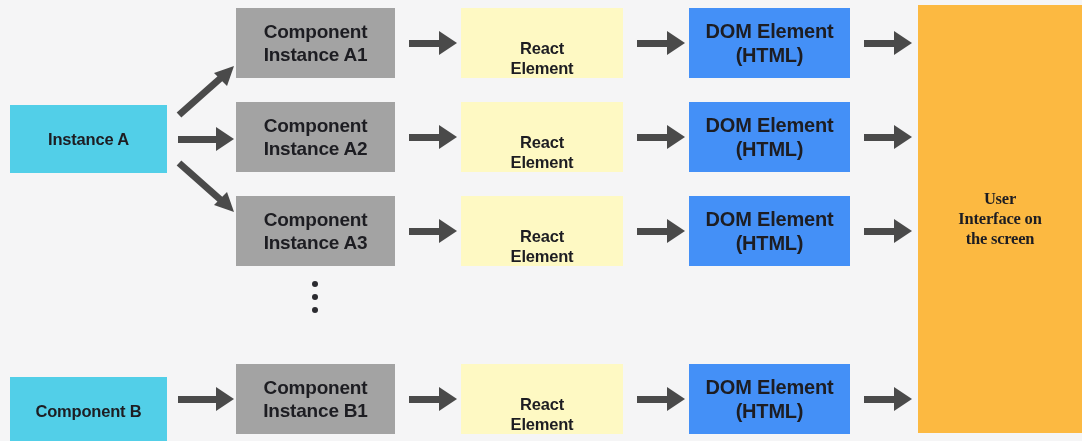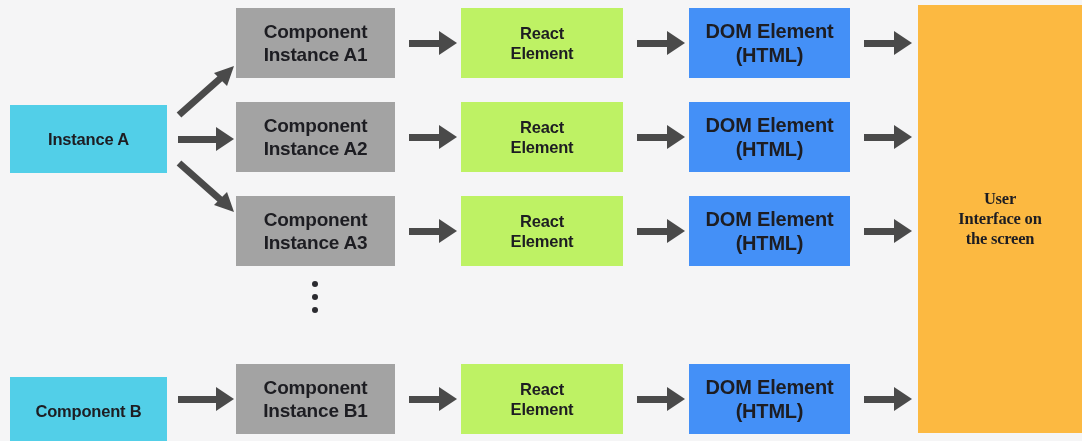--- a/index.html
+++ b/index.html
@@ -31,22 +31,23 @@
   }
   .box-src {
     background: #52cfe8;
     font-size: 16.5px;
   }
   .box-inst {
     background: #a3a3a3;
     font-size: 19px;
   }
   .box-react {
-    background: #bef264;
+    background: #fef9c3;
     font-size: 16.5px;
+    align-items: flex-end;
   }
   .box-dom {
     background: #4490f7;
     font-size: 20px;
   }
   .box-ui {
     background: #fcb941;
     font-size: 16.5px;
     font-family: Liberation Serif, serif;
   }

